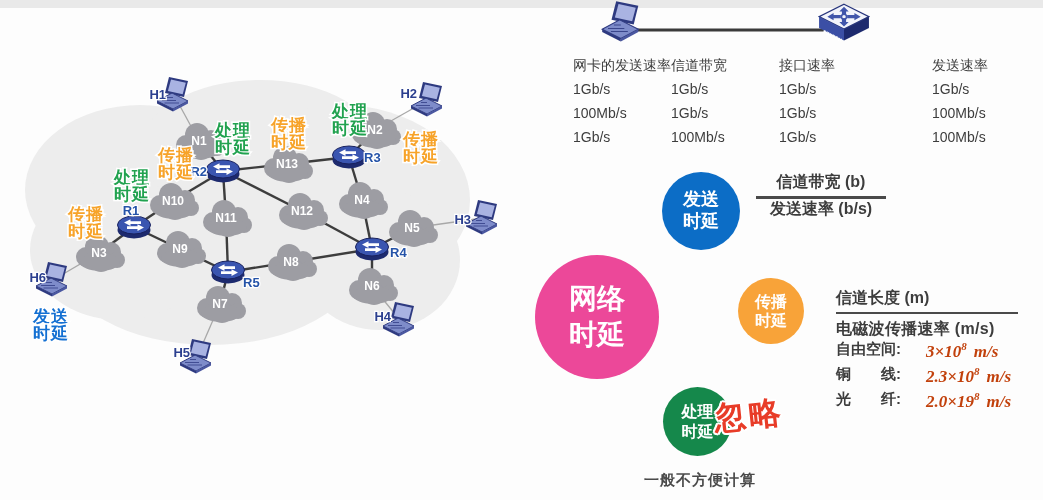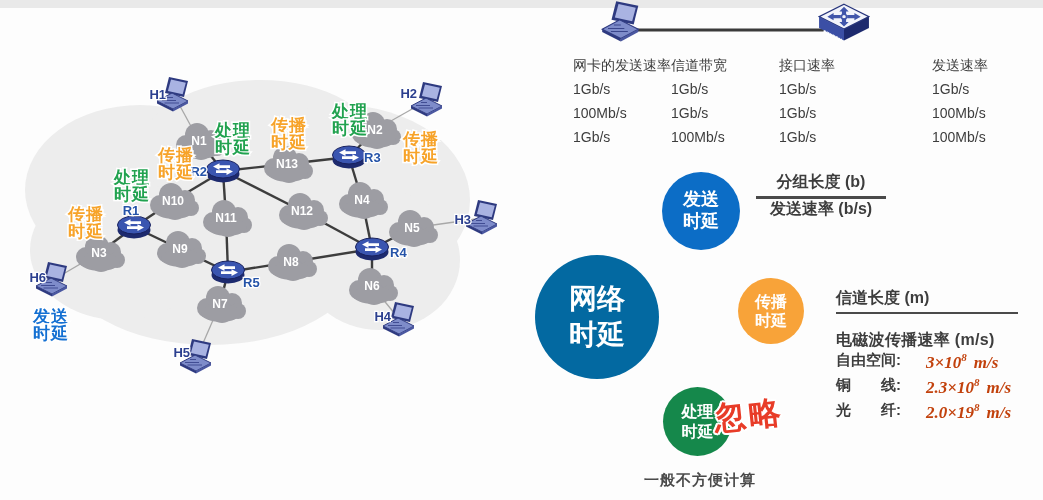--- a/index.html
+++ b/index.html
@@ -26,33 +26,33 @@
   .switch-text{font:bold 4.6px "Liberation Sans",sans-serif;fill:#fff;letter-spacing:.4px}
 
   
   .rt-col{position:absolute;top:53px;display:flex;flex-direction:column}
   .rt-h,.rt-v{height:24px;line-height:24px;font-weight:normal;font-size:14px;color:#3d3d3d;white-space:nowrap}
 
   
   .circle{position:absolute;border-radius:50%;display:flex;flex-direction:column;align-items:center;
           justify-content:center;color:#fff;font-weight:bold;line-height:1.2}
   .c-send{left:662px;top:172px;width:78px;height:78px;background:#0c6dc6;font-size:18px}
-  .c-net{left:535px;top:255px;width:124px;height:124px;background:#0369a1;font-size:28px;line-height:1.3}
+  .c-net{left:535px;top:255px;width:124px;height:124px;background:#ec4899;font-size:28px;line-height:1.3}
   .c-prop{left:738px;top:278px;width:66px;height:66px;background:#f8a339;font-size:16px}
   .c-proc{left:663px;top:387px;width:69px;height:69px;background:#15884b;font-size:16px}
 
   
   .frac{position:absolute;text-align:center;color:#3d3d3d;font-weight:bold}
   .frac-send{left:756px;top:172px;width:130px;font-size:16px}
   .frac-top{padding-bottom:3px;border-bottom:3px solid #4a4a4a;white-space:nowrap}
   .frac-bot{padding-top:0;white-space:nowrap}
 
   .prop-block{position:absolute;left:836px;top:288px;color:#3d3d3d;font-weight:bold;font-size:16px}
   .prop-num{width:182px;padding-bottom:3px;border-bottom:2.5px solid #4a4a4a;white-space:nowrap}
-  .prop-den{padding-top:16px;white-space:nowrap;letter-spacing:.3px}
+  .prop-den{padding-top:5px;white-space:nowrap;letter-spacing:.3px}
   .speed-row{display:flex;align-items:flex-start;height:25px}
   .speed-row:first-of-type{margin-top:7px}
   .speed-label{width:90px;font-size:15px}
   .speed-val{font-family:"Liberation Serif",serif;font-style:italic;font-weight:bold;font-size:17px;color:#c2410c;white-space:nowrap}
   .speed-val sup{font-size:11px}
   .speed-unit{margin-left:7px}
 
   .ignore-label{position:absolute;left:714px;top:394px;font-size:32px;font-weight:bold;color:#e83c28;
     transform:rotate(-6deg);letter-spacing:3px;
     text-shadow:2px 0 0 #fff,-2px 0 0 #fff,0 2px 0 #fff,0 -2px 0 #fff,
@@ -234,21 +234,21 @@
   <div class="circle c-net">
     <span>网络</span>
     <span>时延</span>
   </div>
 
   <div class="circle c-send">
     <span>发送</span>
     <span>时延</span>
   </div>
   <div class="frac frac-send">
-    <div class="frac-top">分组长度 (b)</div>
+    <div class="frac-top">信道带宽 (b)</div>
     <div class="frac-bot">发送速率 (b/s)</div>
   </div>
 
   <div class="circle c-prop">
     <span>传播</span>
     <span>时延</span>
   </div>
   <div class="prop-block">
     <div class="prop-num">信道长度 (m)</div>
     <div class="prop-den">电磁波传播速率 (m/s)</div>

